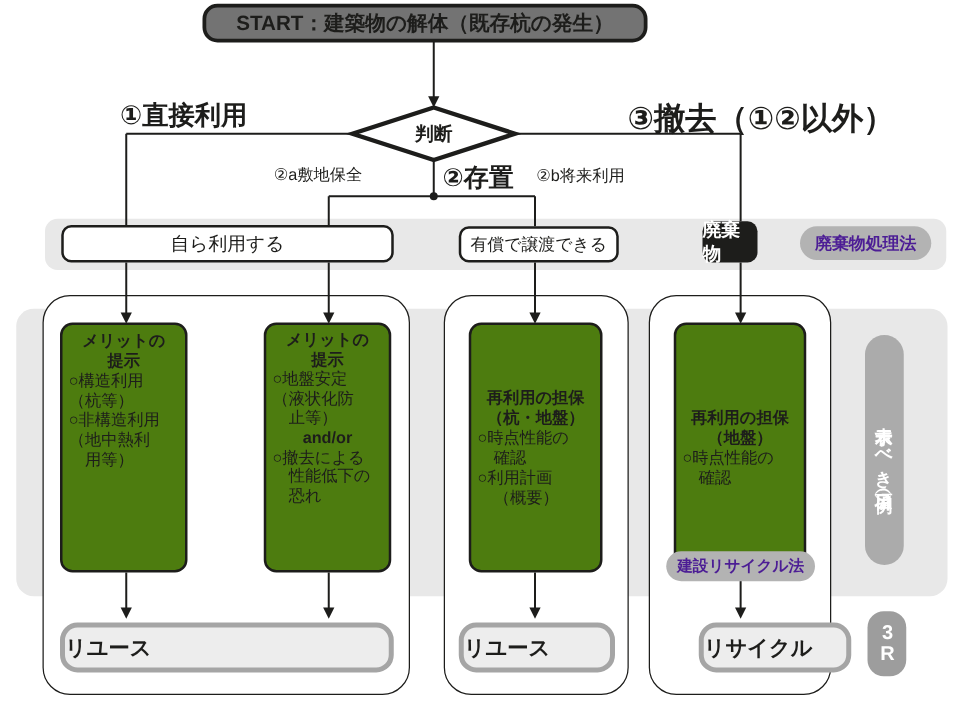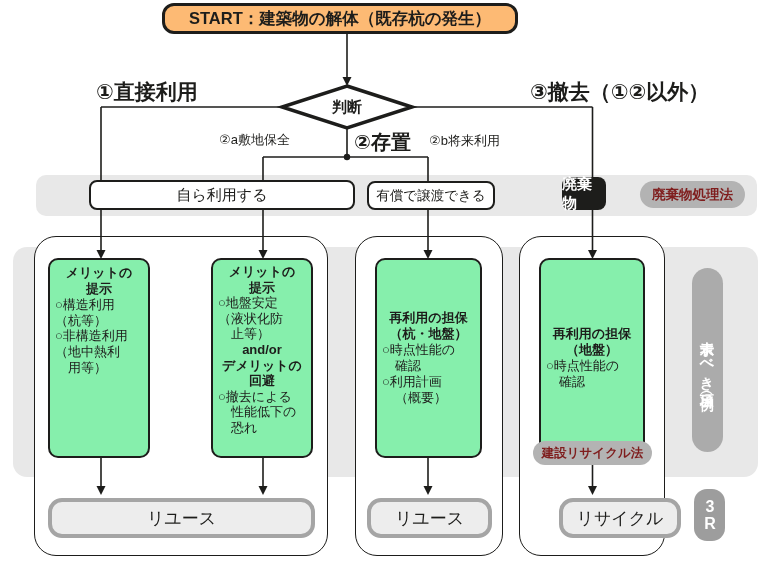--- a/index.html
+++ b/index.html
@@ -16,63 +16,63 @@
   
   .z1{z-index:1}.z2{z-index:2}.z3{z-index:3}.z4{z-index:4}.z5{z-index:5}.z6{z-index:6}
   svg.wires{position:absolute;left:0;top:0;pointer-events:none;}
 
   
   .band{left:36px;top:175px;width:721px;height:41px;background:var(--panel);border-radius:10px;}
   .panel{left:13px;top:247px;width:745px;height:230px;background:var(--panel);border-radius:14px;}
 
   
   .title-box{left:162px;top:3px;width:356px;height:31px;border:3px solid var(--ink);
-    border-radius:12px;background:#fdba74;display:flex;align-items:center;justify-content:center;
+    border-radius:12px;background:#737373;display:flex;align-items:center;justify-content:center;
     font-weight:bold;font-size:16.5px;}
   .decision-label{left:320px;top:98px;width:54px;height:19px;display:flex;align-items:center;
     justify-content:center;font-weight:bold;font-size:15px;}
   .lbl{font-weight:bold;}
   .branch1{left:96px;top:78px;font-size:21px;}
-  .branch3{left:530px;top:78px;font-size:21px;}
+  .branch3{left:502px;top:78px;font-size:25px;}
   .branch2{left:354px;top:129px;font-size:20px;}
   .small-lbl{font-size:13px;font-weight:normal;}
   .branch2a{left:219px;top:131px;}
   .branch2b{left:429px;top:132px;}
 
   
   .wbox{background:#fff;border:2.5px solid var(--ink);border-radius:8px;display:flex;
     align-items:center;justify-content:center;}
-  .self-box{left:49px;top:180px;width:266px;height:30px;font-size:15px;margin-left:40px;}
+  .self-box{left:49px;top:180px;width:266px;height:30px;font-size:15px;}
   .transfer-box{left:367px;top:181px;width:128px;height:29px;font-size:13.5px;}
   .waste-box{left:562px;top:177px;width:44px;height:33px;background:var(--ink);color:#fff;
     border-radius:8px;display:flex;align-items:center;justify-content:center;
     font-weight:bold;font-size:15px;}
-  .pill{background:var(--pill_gray);color:#7f1d1d;font-weight:bold;border-radius:999px;
+  .pill{background:var(--pill_gray);color:#4c1d95;font-weight:bold;border-radius:999px;
     display:flex;align-items:center;justify-content:center;text-align:right;}
   .waste-law-pill{left:640px;top:181px;width:105px;height:27px;font-size:13.5px;}
 
   
   .container{background:#fff;border:1.5px solid var(--ink);border-radius:22px;}
   .cont-left{left:34px;top:236px;width:294px;height:320px;}
   .cont-mid{left:355px;top:236px;width:148px;height:320px;}
   .cont-right{left:519px;top:236px;width:146px;height:320px;}
 
   
-  .ibox{background:#86efac;border:2.5px solid var(--ink);border-radius:10px;
+  .ibox{background:#4d7c0f;border:2.5px solid var(--ink);border-radius:10px;
     font-size:13px;line-height:1.22;padding:5px 3px;display:flex;flex-direction:column;}
   .ibox .hd{font-weight:bold;text-align:center;}
   .ibox .bd{text-align:left;padding-left:2px;}
   .box1{left:48px;top:258px;width:102px;height:200px;}
   .box2{left:211px;top:258px;width:102px;height:200px;padding-top:4px;line-height:1.2;}
   .box3{left:375px;top:258px;width:107px;height:200px;justify-content:center;}
   .box4{left:539px;top:258px;width:106px;height:200px;justify-content:center;}
 
   
   .obox{background:var(--outcome_fill);border:4px solid var(--outcome_border);border-radius:14px;
-    display:flex;align-items:center;justify-content:center;font-weight:normal;font-size:17px;}
+    display:flex;align-items:center;font-weight:bold;font-size:17px;}
   .reuse1{left:48px;top:498px;width:267px;height:40px;}
   .reuse2{left:367px;top:498px;width:125px;height:40px;}
   .recycle{left:559px;top:498px;width:122px;height:40px;}
 
   .recycle-law-pill{left:533px;top:441px;width:119px;height:24px;font-size:12.5px;}
 
   .vpill{left:692px;top:268px;width:31px;height:184px;background:var(--vpill_gray);
     border-radius:16px;color:#fff;font-weight:bold;font-size:14px;
     display:flex;align-items:center;justify-content:center;
     writing-mode:vertical-rl;text-orientation:mixed;letter-spacing:1px;}
@@ -125,22 +125,20 @@
 （地中熱利
 　用等）</div>
   </div>
   <div class="abs ibox box2 z3">
     <div class="hd pre">メリットの
 提示</div>
     <div class="bd pre">○地盤安定
 （液状化防
 　止等）</div>
     <div class="hd pre">and/or</div>
-    <div class="hd pre">デメリットの
-回避</div>
     <div class="bd pre">○撤去による
 　性能低下の
 　恐れ</div>
   </div>
   <div class="abs ibox box3 z3">
     <div class="hd pre">再利用の担保
 （杭・地盤）</div>
     <div class="bd pre">○時点性能の
 　確認
 ○利用計画

